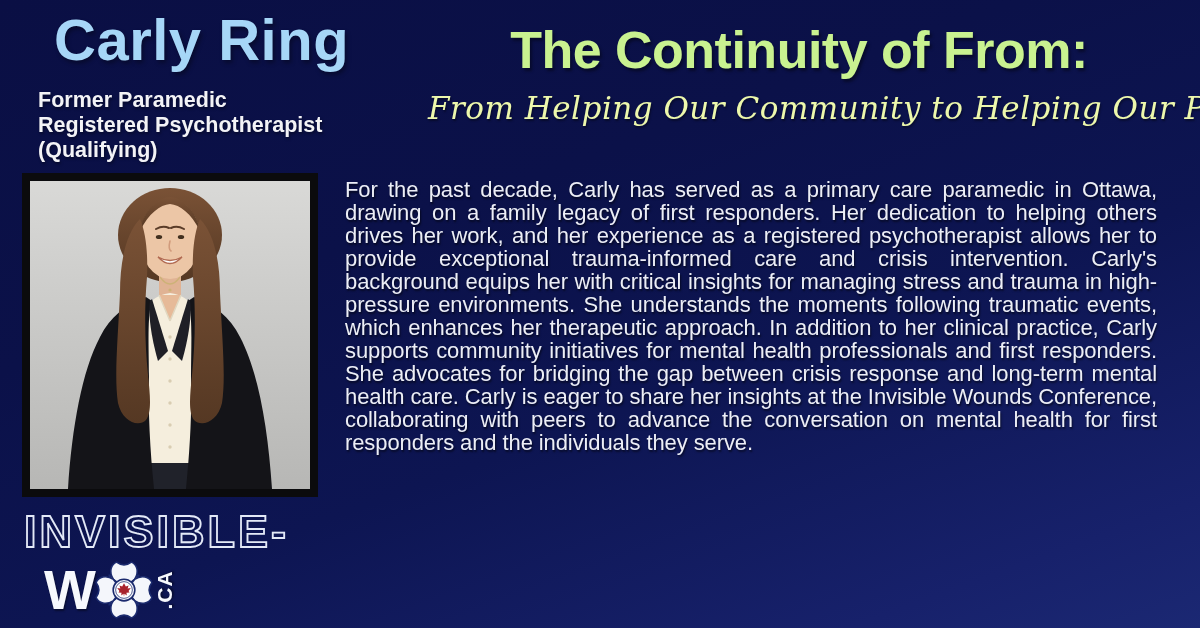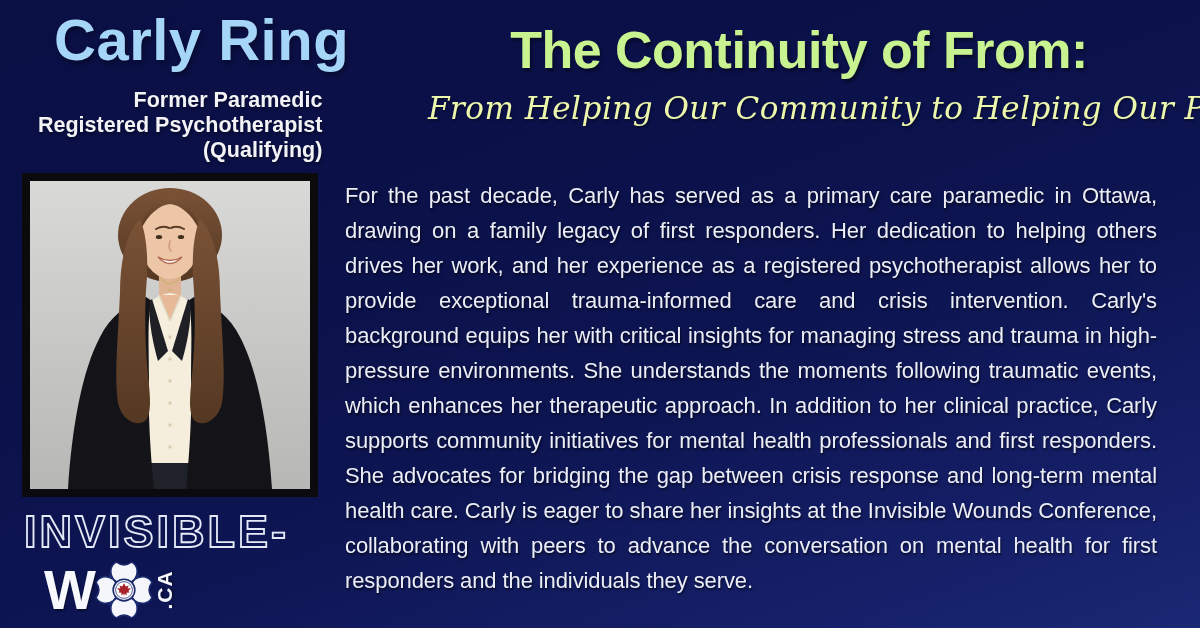--- a/index.html
+++ b/index.html
@@ -10,42 +10,42 @@
   }
   
   .speaker-name{
     position:absolute;left:36px;top:6px;
     font-size:58px;font-weight:900;letter-spacing:.5px;
     color:#a6d6f7;text-shadow:2px 3px 4px rgba(0,0,0,.35);
     white-space:nowrap;
     margin-left:18px;
   }
   .speaker-creds{position:absolute;left:38px;top:88px;color:#f3f3f6;
-    font-size:21.5px;font-weight:bold;line-height:25px;text-shadow:1px 2px 3px rgba(0,0,0,.4);text-align:right;}
+    font-size:21.5px;font-weight:bold;line-height:25px;text-shadow:1px 2px 3px rgba(0,0,0,.4);}
   
   .talk-header{position:absolute;left:428px;top:20px;width:742px;text-align:center;}
   .talk-title{
     font-size:52px;font-weight:900;letter-spacing:-.5px;color:#c9f290;
     text-shadow:2px 3px 3px rgba(0,0,0,.4);white-space:nowrap;
   }
   .talk-subtitle{
     margin-top:10px;font-family:"DejaVu Serif",serif;font-style:italic;
     font-size:31px;color:#edf8ac;letter-spacing:.5px;white-space:nowrap;
     text-shadow:1px 2px 2px rgba(0,0,0,.4);
   }
   
   .photo-frame{
     position:absolute;left:22px;top:173px;width:296px;height:324px;
     box-sizing:border-box;border:8px solid #0b0b0d;background:#c9c9c7;
   }
   .photo-frame svg{display:block;width:280px;height:308px;}
   
   .bio-text{
     position:absolute;left:345px;top:178px;width:812px;
-    font-size:22px;line-height:35px;letter-spacing:-.1px;
+    font-size:22px;line-height:23px;letter-spacing:-.1px;
     color:#eceef6;text-align:justify;text-shadow:1px 2px 2px rgba(0,0,0,.55);
   }
   
   .logo{position:absolute;left:24px;top:506px;width:310px;}
   .logo-line1{
     font-size:45px;font-weight:bold;letter-spacing:3px;white-space:nowrap;
     color:transparent;-webkit-text-stroke:1.8px #e3e9f7;
   }
   .logo-line2{
     margin-top:0;margin-left:20px;display:flex;align-items:center;

